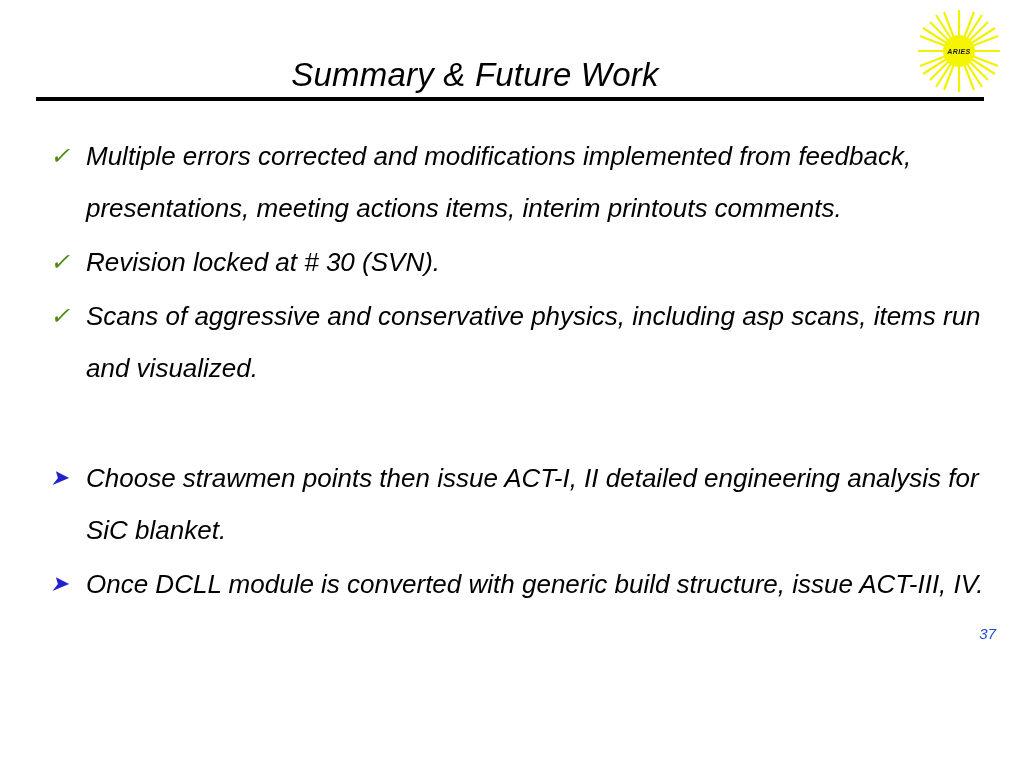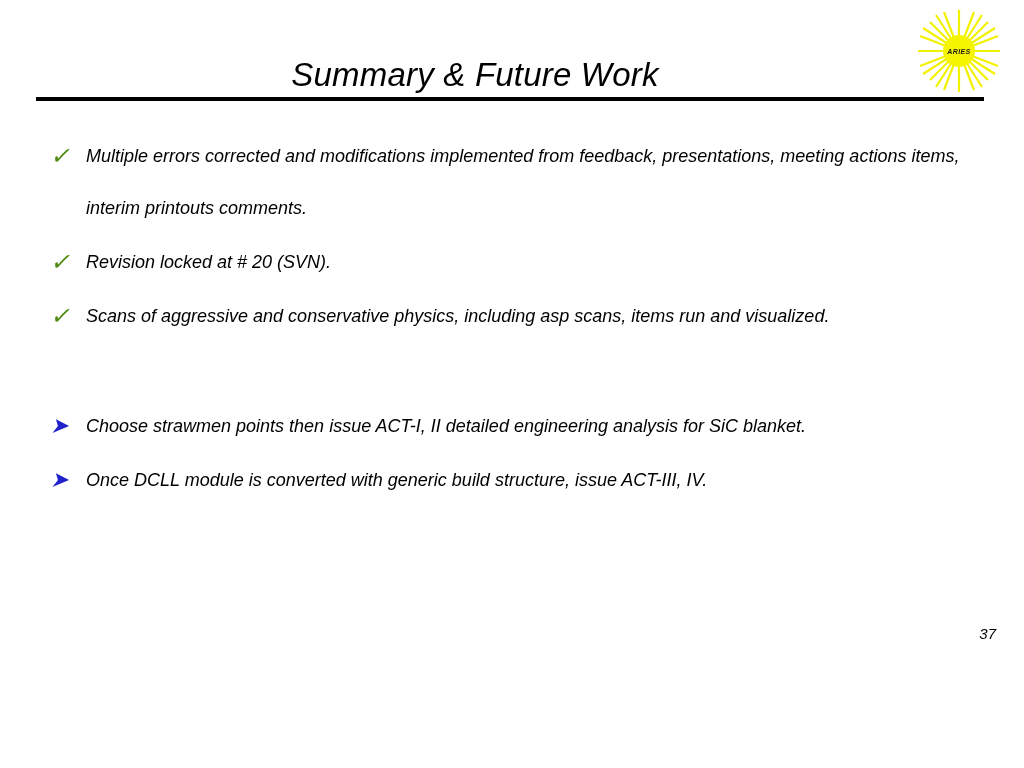--- a/index.html
+++ b/index.html
@@ -93,33 +93,33 @@
   .bullet.check .marker {
     color: #4f8a10;
     font-size: 24px;
   }
   .bullet.arrow .marker {
     color: #2222cc;
     font-size: 22px;
   }
   .bullet .text {
     flex: 1 1 auto;
-    font-size: 18px;
+    font-size: 26px;
     line-height: 52px;
     color: #000000;
   }
   .group-gap { height: 56px; }
 
   
   .page-number {
     position: absolute;
     right: 28px;
     bottom: 14px;
     font-size: 15px;
-    color: #000000;
+    color: #1d4ed8;
     margin-left: 46px;
   }
 </style>
 </head>
 <body>
 
 <div class="slide">
 
   <h1 class="slide-title">Summary &amp; Future Work</h1>
   <div class="title-rule"></div>
@@ -158,21 +158,21 @@
   </div>
 
   <div class="body">
 
     <div class="bullet check">
       <span class="marker">✓</span>
       <span class="text">Multiple errors corrected and modifications implemented from feedback, presentations, meeting actions items, interim printouts comments.</span>
     </div>
     <div class="bullet check">
       <span class="marker">✓</span>
-      <span class="text">Revision locked at # 20 (SVN).</span>
+      <span class="text">Revision locked at # 30 (SVN).</span>
     </div>
     <div class="bullet check">
       <span class="marker">✓</span>
       <span class="text">Scans of aggressive and conservative physics, including asp scans, items run and visualized.</span>
     </div>
 
     <div class="group-gap"></div>
 
     <div class="bullet arrow">
       <span class="marker">➤</span>

